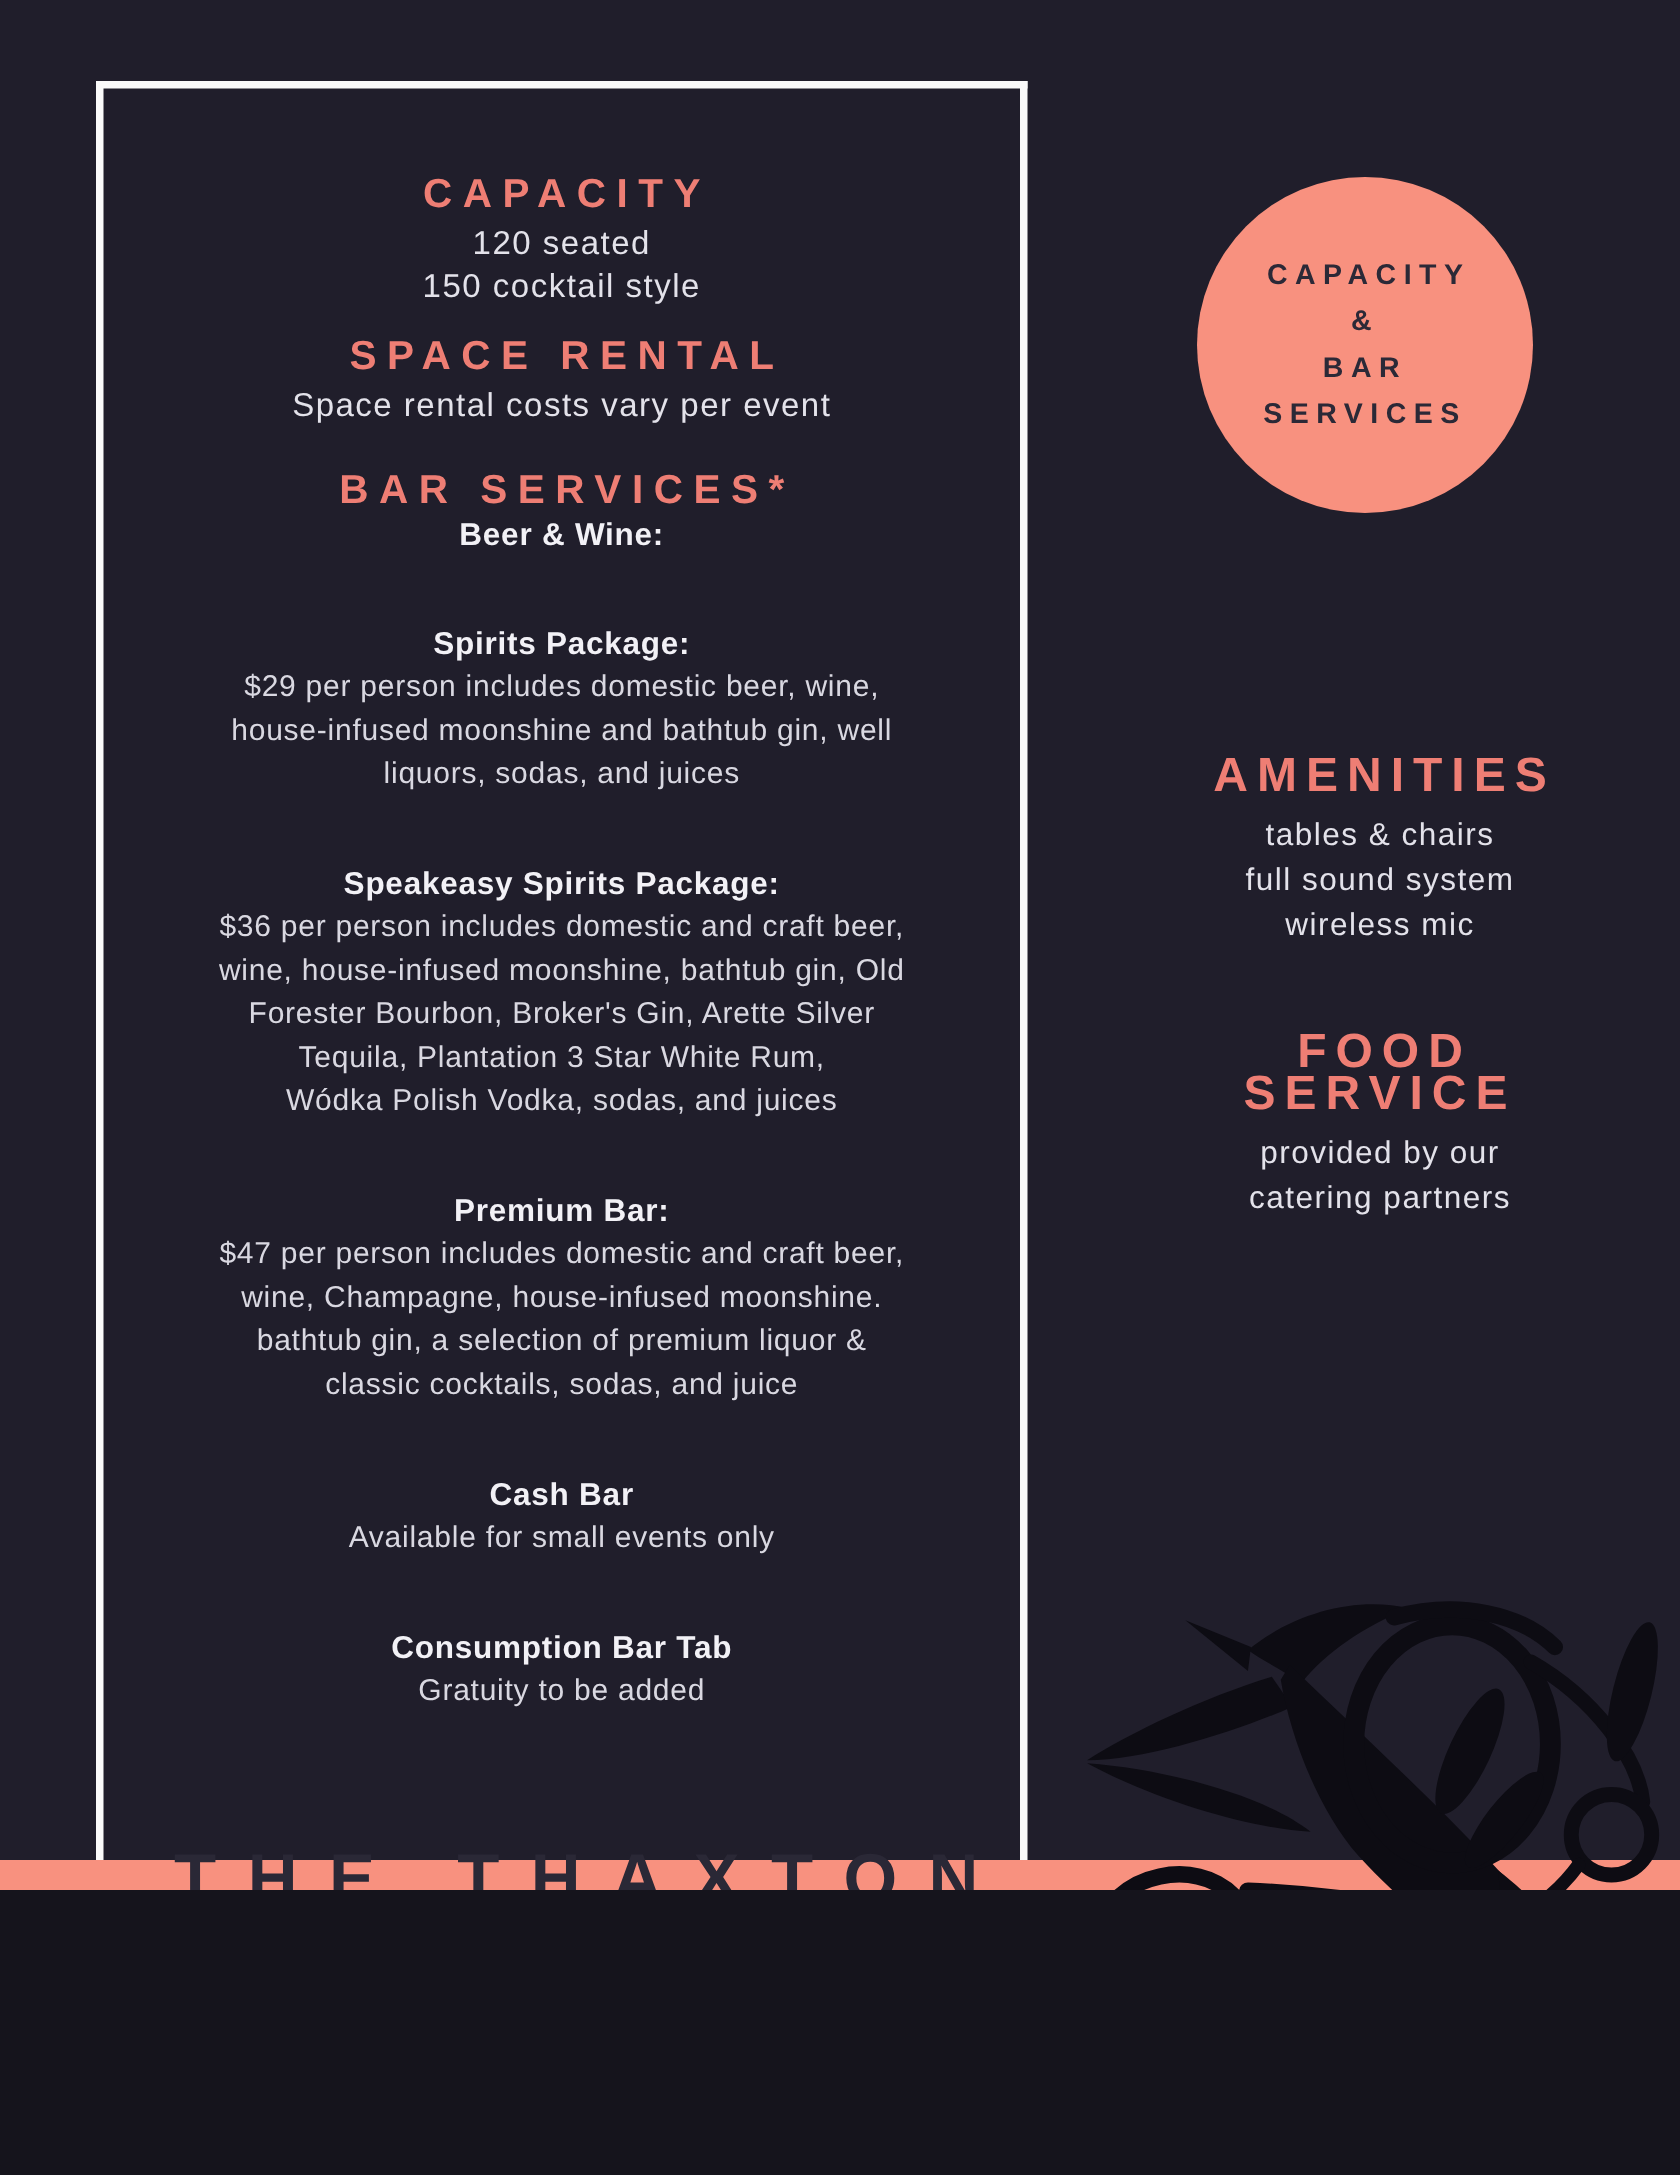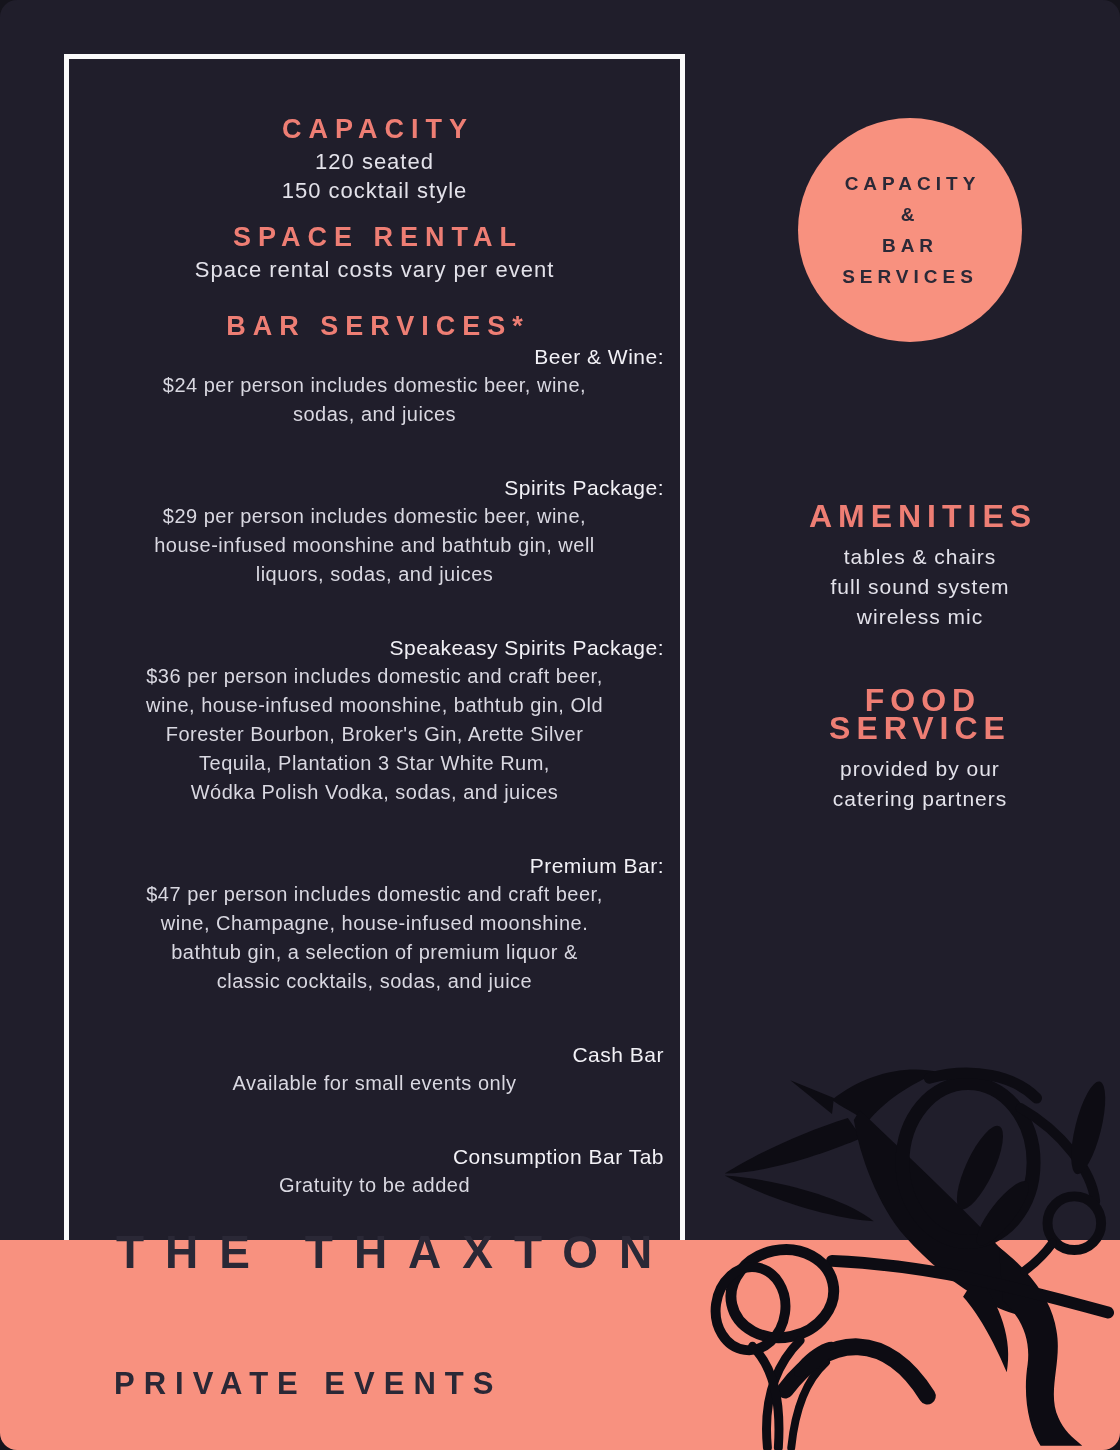--- a/index.html
+++ b/index.html
@@ -1,21 +1,20 @@
 <!DOCTYPE html>
 <html><head>
 <meta charset="utf-8">
 <style>
   * { margin:0; padding:0; box-sizing:border-box; }
   html,body { background:#15141c; }
   .page {
-    position:relative; width:1120px; height:1450px;
+    position:relative; width:1120px; height:1260px;
     background:#201e2b; overflow:hidden;
     font-family:"Liberation Sans", sans-serif;
-    border-radius:17px;
   }
   
   .frame {
     position:absolute; left:64px; top:54px; width:621px; height:1186px;
     border:5px solid #fafafa; border-bottom:none;
   }
   .menu {
     position:absolute; left:0; top:0; width:100%; height:100%;
     padding:54px 16px 0 16px; text-align:center;
   }
@@ -24,21 +23,21 @@
     letter-spacing:7px; line-height:32px; text-indent:7px;
   }
   .menu-h.mt1 { margin-top:16px; }
   .menu-h.mt2 { margin-top:26px; }
   .menu-sub {
     color:#e3e2ea; font-size:22px; line-height:29px;
     letter-spacing:1px; margin-top:2px; white-space:pre-line;
   }
   .pkg { margin-top:44px; }
   .pkg.first { margin-top:0; }
-  .pkg-title { color:#f2f1f6; font-size:21px; font-weight:400; line-height:29px; letter-spacing:0.5px;text-align:right; }
+  .pkg-title { color:#f2f1f6; font-size:21px; font-weight:700; line-height:29px; letter-spacing:0.5px; }
   .pkg-body {
     color:#d9d8e1; font-size:20px; line-height:29px;
     letter-spacing:0.5px; white-space:pre-line;
   }
   .footnote {
     margin-top:17px; color:#c9c8d2; font-size:15.5px; letter-spacing:0.5px;
   }
   
   .badge {
     position:absolute; left:798px; top:118px; width:224px; height:224px;
@@ -89,22 +88,20 @@
       <div class="menu-sub">120 seated
 150 cocktail style</div>
 
       <div class="menu-h mt1">SPACE RENTAL</div>
       <div class="menu-sub">Space rental costs vary per event</div>
 
       <div class="menu-h mt2">BAR SERVICES*</div>
 
       <div class="pkg first">
         <div class="pkg-title">Beer &amp; Wine:</div>
-        <div class="pkg-body">$24 per person includes domestic beer, wine,
-sodas, and juices</div>
       </div>
 
       <div class="pkg">
         <div class="pkg-title">Spirits Package:</div>
         <div class="pkg-body">$29 per person includes domestic beer, wine,
 house-infused moonshine and bathtub gin, well
 liquors, sodas, and juices</div>
       </div>
 
       <div class="pkg">

